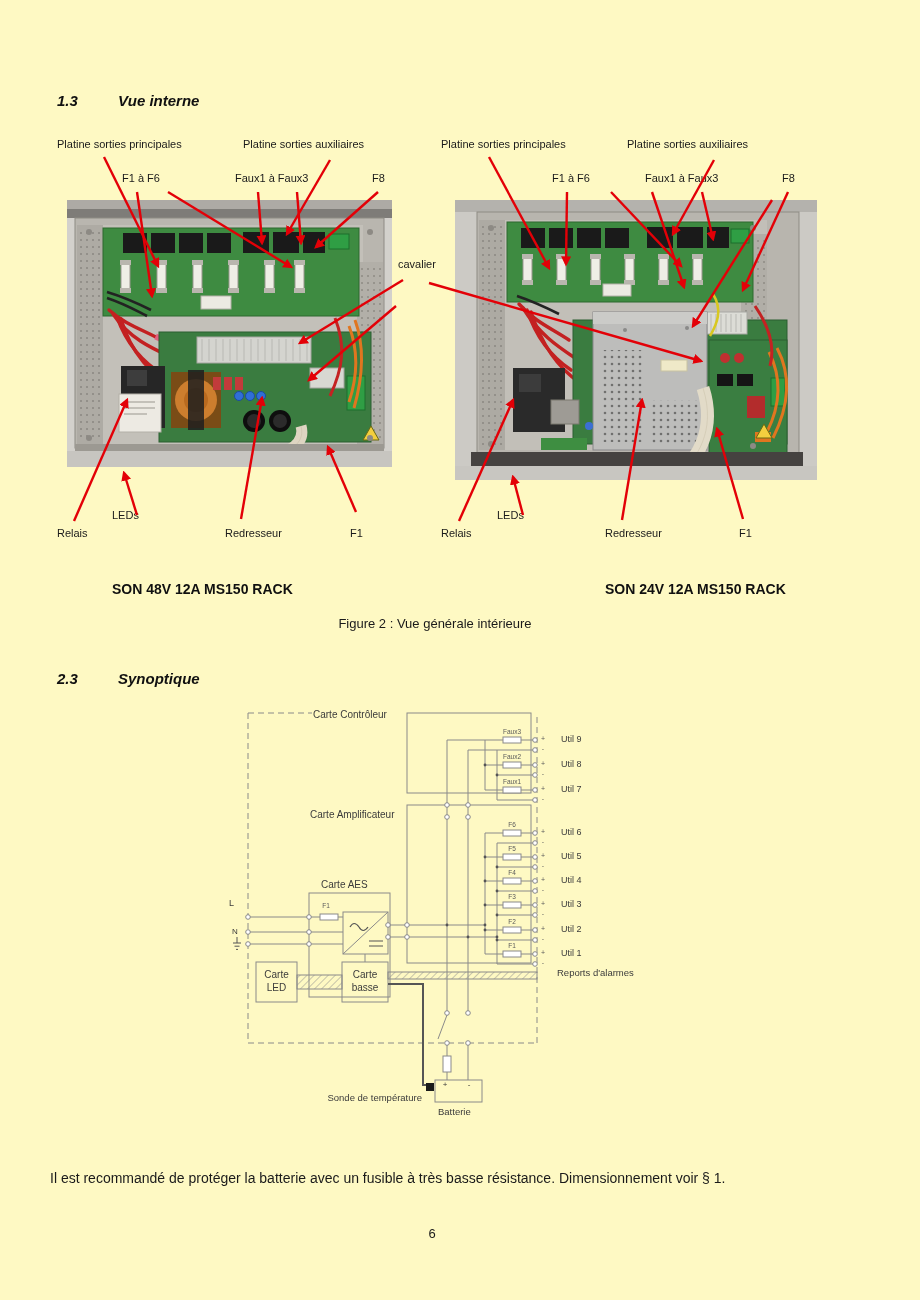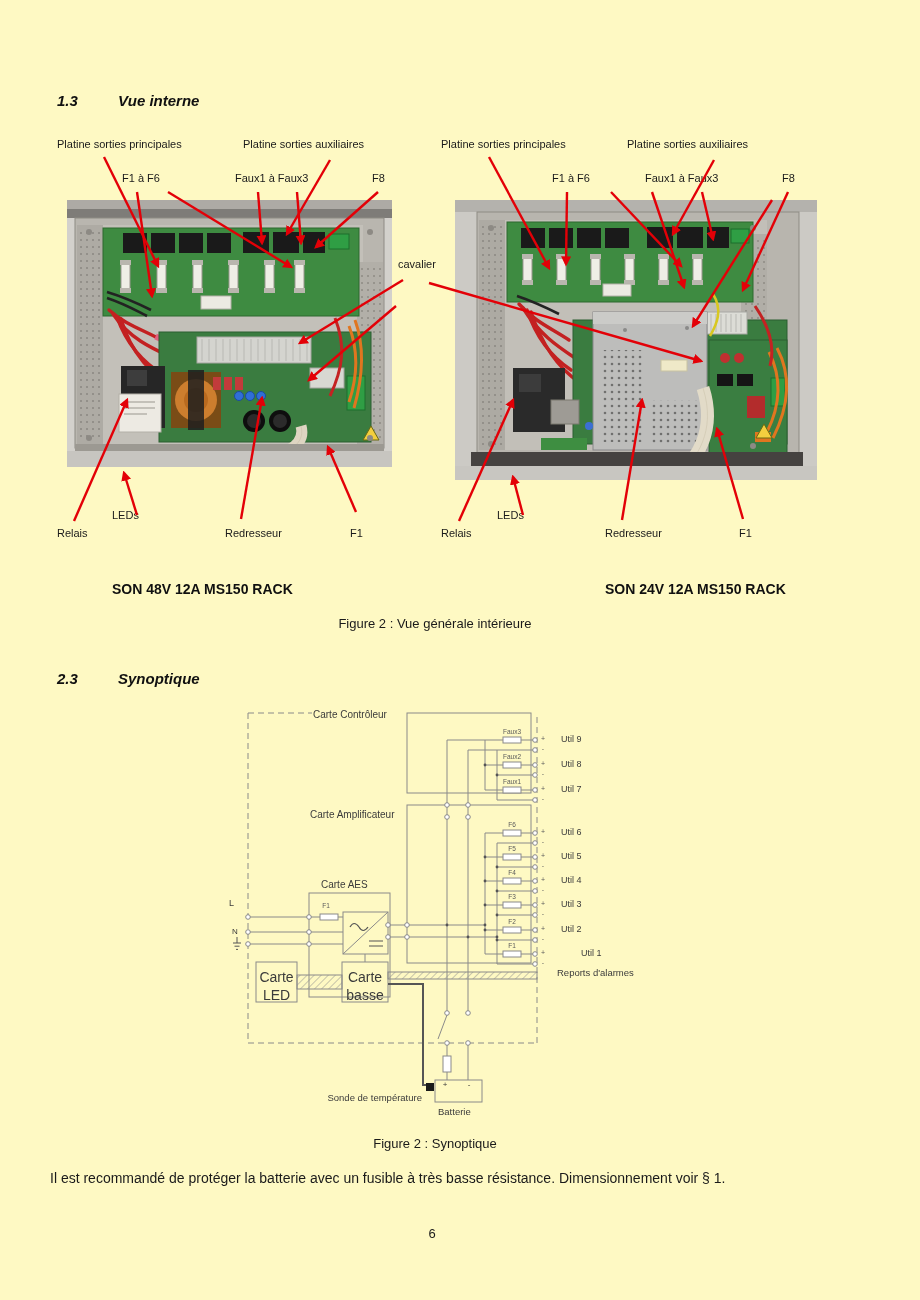--- a/index.html
+++ b/index.html
@@ -12,21 +12,21 @@
   .figcap{position:absolute;left:0;width:870px;text-align:center;font-size:13px;color:#1a1a1a;}
   .note{position:absolute;left:50px;top:1170px;width:830px;font-size:14px;color:#1a1a1a;}
   .pagenum{position:absolute;left:0;top:1226px;width:864px;text-align:center;font-size:13px;color:#1a1a1a;}
   .photo{position:absolute;z-index:1;}
   .photo svg{display:block;}
   .overlay{position:absolute;left:0;top:0;z-index:5;pointer-events:none;}
   .diagram{position:absolute;left:220px;top:708px;width:440px;height:410px;}
   .diagram svg.dsvg{position:absolute;left:0;top:0;}
   .dl{position:absolute;font-size:10px;color:#3b3b3b;white-space:nowrap;}
   .dls{position:absolute;font-size:9.5px;color:#3b3b3b;white-space:nowrap;}
-  .dmulti{position:absolute;font-size:14px;color:#3b3b3b;text-align:center;line-height:1.3;}
+  .dmulti{position:absolute;font-size:10px;color:#3b3b3b;text-align:center;line-height:1.3;}
   .dfz{position:absolute;font-size:6.5px;color:#5a5a5a;width:18px;text-align:center;white-space:nowrap;}
   .dut{position:absolute;font-size:9px;color:#3b3b3b;white-space:nowrap;}
   .dpm{position:absolute;font-size:7px;color:#5a5a5a;width:8px;text-align:center;}
   .dbpm{position:absolute;font-size:8px;color:#3b3b3b;width:8px;text-align:center;}
   .logo{position:absolute;left:686px;top:1206px;width:150px;height:58px;display:flex;align-items:center;}
 </style>
 </head>
 <body>
 
 <div class="page">
@@ -480,21 +480,21 @@
     <div class="dfz" style="left:96px;top:194px;width:20px;">F1</div>
 
     <div class="dut" style="left:341px;top:26px;">Util 9</div>
     <div class="dut" style="left:341px;top:51px;">Util 8</div>
     <div class="dut" style="left:341px;top:76px;">Util 7</div>
     <div class="dut" style="left:341px;top:119px;">Util 6</div>
     <div class="dut" style="left:341px;top:143px;">Util 5</div>
     <div class="dut" style="left:341px;top:167px;">Util 4</div>
     <div class="dut" style="left:341px;top:191px;">Util 3</div>
     <div class="dut" style="left:341px;top:216px;">Util 2</div>
-    <div class="dut" style="left:341px;top:240px;margin-left:20px;">Util 1</div>
+    <div class="dut" style="left:341px;top:240px;">Util 1</div>
 
     <span class="dpm" style="left:319px;top:27px;">+</span>
     <span class="dpm" style="left:319px;top:37px;">-</span>
     <span class="dpm" style="left:319px;top:52px;">+</span>
     <span class="dpm" style="left:319px;top:62px;">-</span>
     <span class="dpm" style="left:319px;top:77px;">+</span>
     <span class="dpm" style="left:319px;top:87px;">-</span>
     <span class="dpm" style="left:319px;top:120px;">+</span>
     <span class="dpm" style="left:319px;top:130px;">-</span>
     <span class="dpm" style="left:319px;top:144px;">+</span>
@@ -504,21 +504,20 @@
     <span class="dpm" style="left:319px;top:192px;">+</span>
     <span class="dpm" style="left:319px;top:202px;">-</span>
     <span class="dpm" style="left:319px;top:217px;">+</span>
     <span class="dpm" style="left:319px;top:227px;">-</span>
     <span class="dpm" style="left:319px;top:241px;">+</span>
     <span class="dpm" style="left:319px;top:251px;">-</span>
     <span class="dbpm" style="left:221px;top:372px;">+</span>
     <span class="dbpm" style="left:245px;top:372px;">-</span>
   </div>
 
-  <div class="figcap" style="top:1136px;">Figure 2 : Synoptique</div>
 
   <div class="note">Il est recommandé de protéger la batterie avec un fusible à très basse résistance. Dimensionnement voir § 1.</div>
 
   <div class="pagenum">6</div>
 
 
   <svg class="overlay" viewBox="0 0 920 1300" width="920" height="1300">
     <defs>
       <marker id="ra" viewBox="0 0 10 10" refX="7.5" refY="5" markerWidth="4.2" markerHeight="4.2" orient="auto">
         <path d="M0,0 L10,5 L0,10 z" fill="#e30007"></path>

